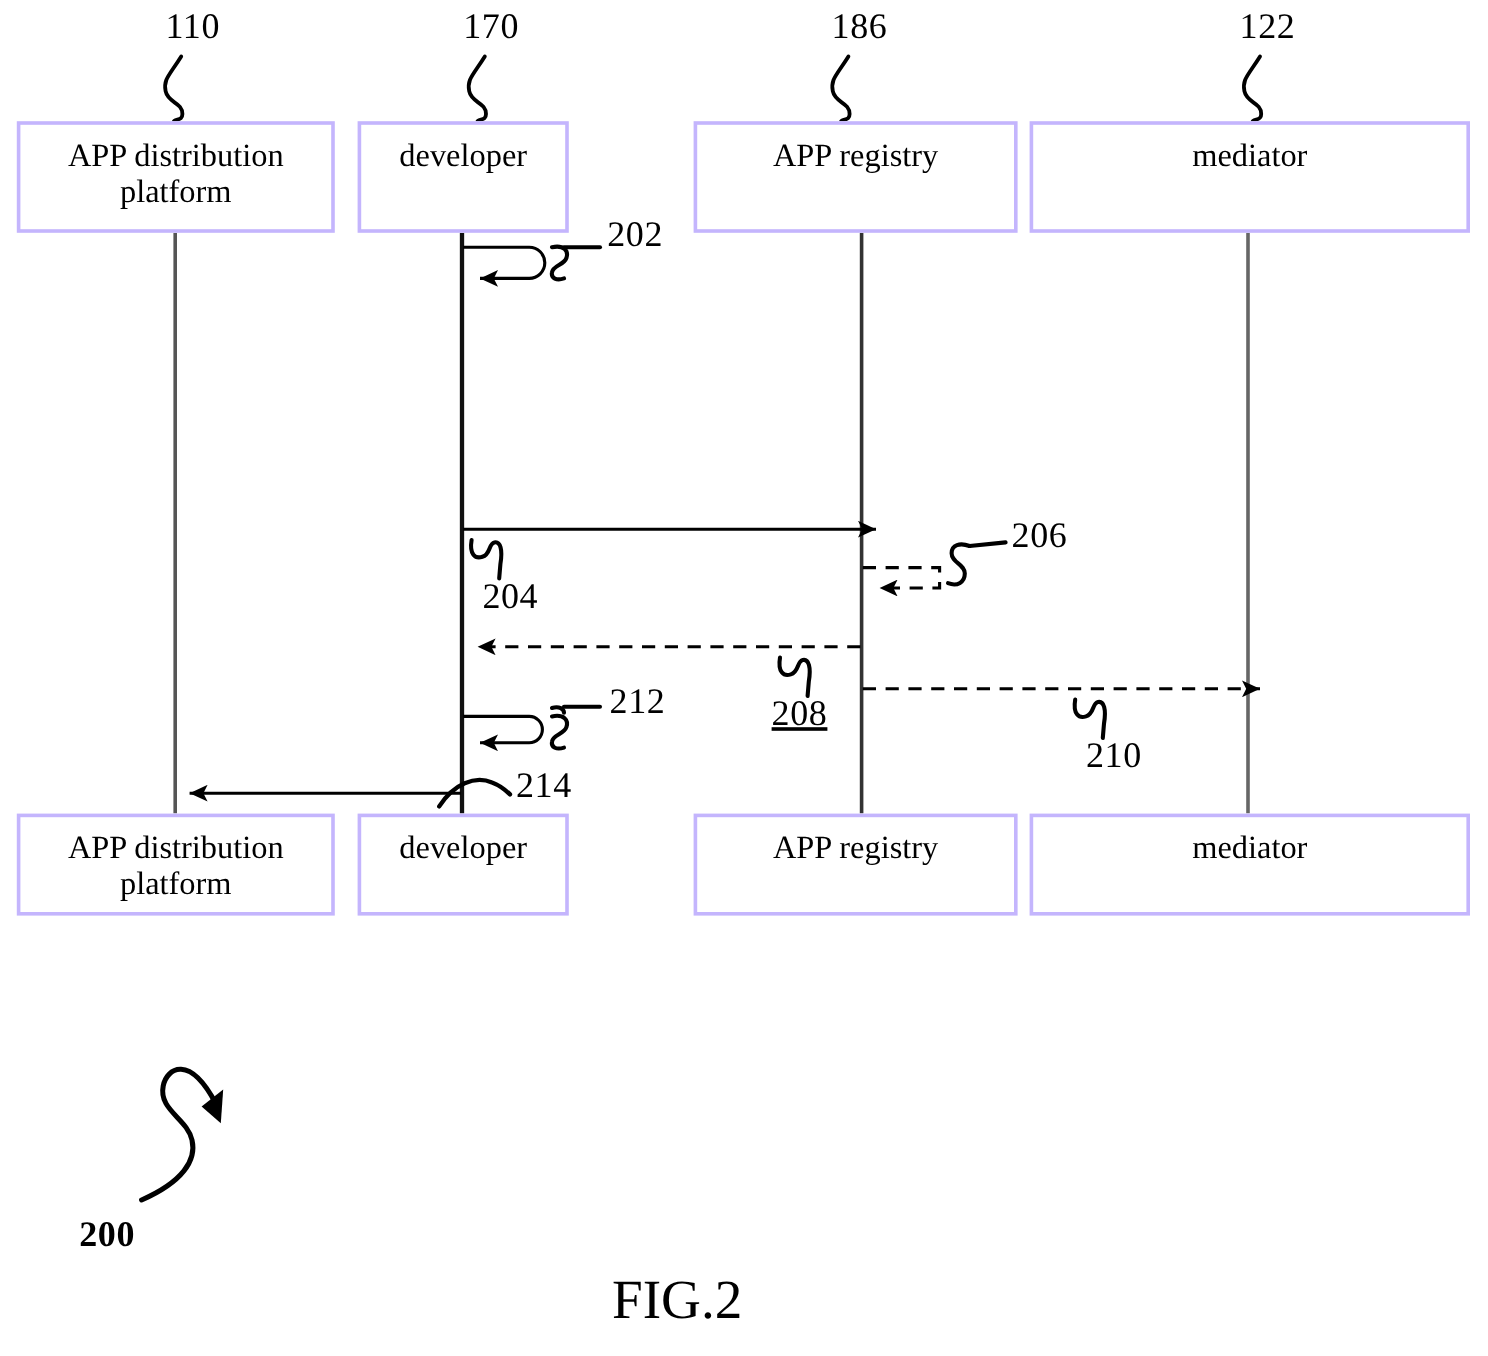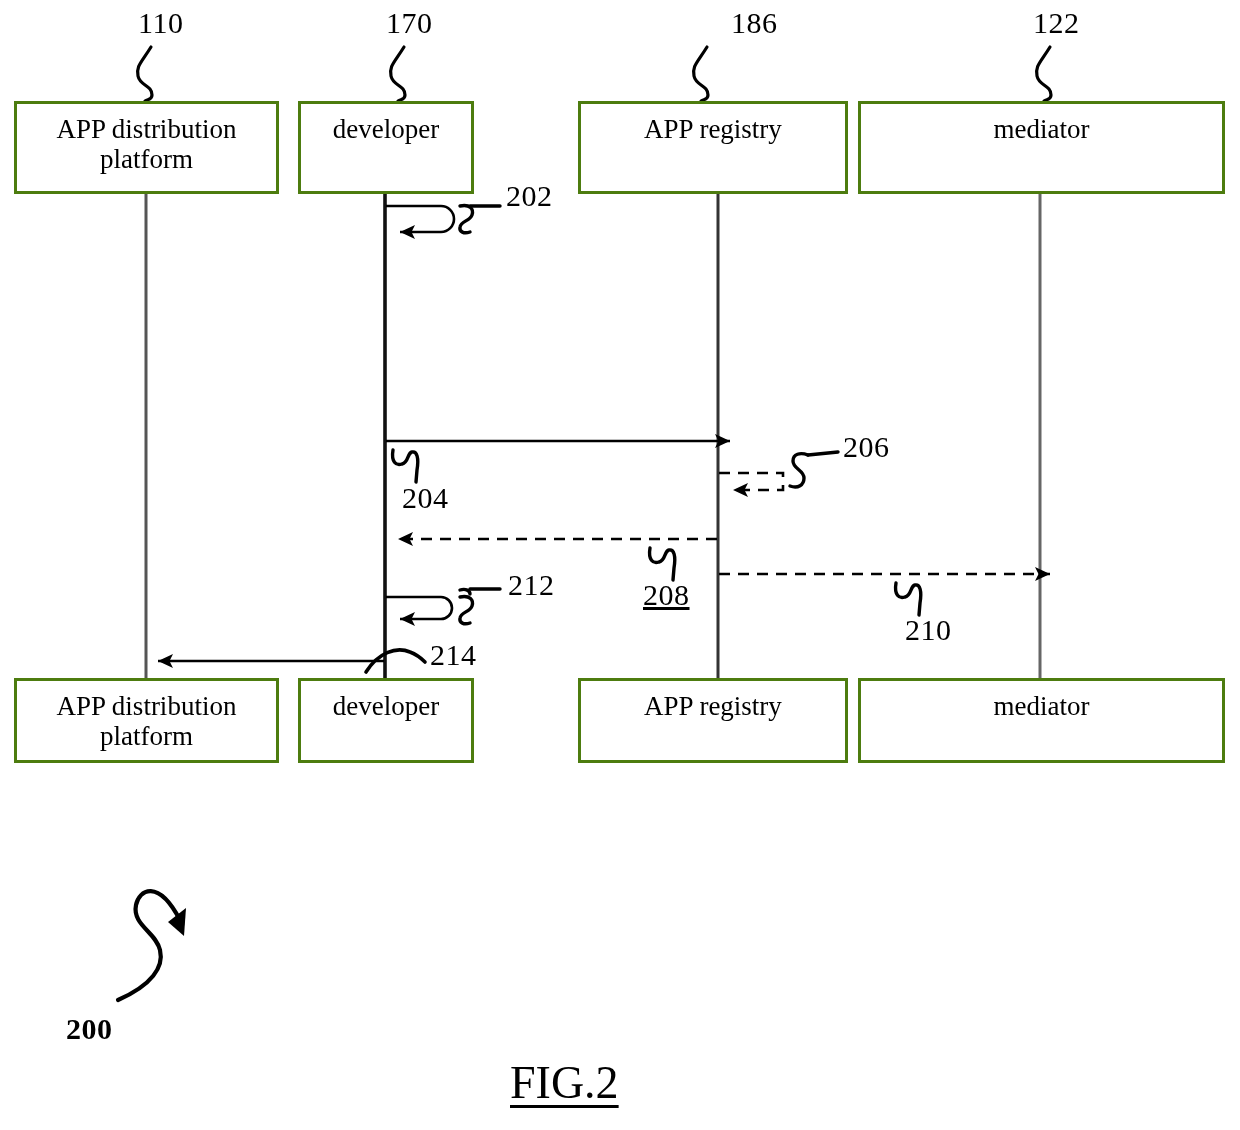--- a/index.html
+++ b/index.html
@@ -22,21 +22,21 @@
     height: 1130px;
   }
   #figure-svg {
     position: absolute;
     left: 0; top: 0;
     width: 1240px;
     height: 1130px;
   }
   .lifeline-box {
     position: absolute;
-    border: 3px solid #4d7c0f;
+    border: 3px solid #c4b5fd;
     box-sizing: border-box;
     background: #ffffff;
     display: flex;
     align-items: flex-start;
     justify-content: center;
     text-align: center;
     line-height: 1.12;
     font-size: 27px;
     padding-top: 10px;
   }
@@ -48,21 +48,20 @@
     position: absolute;
     font-size: 30px;
     line-height: 1;
     letter-spacing: 0.5px;
     white-space: nowrap;
   }
   .fig-caption {
     position: absolute;
     font-size: 46px;
     line-height: 1;
-    text-decoration: underline;
     text-underline-offset: 7px;
     text-decoration-thickness: 3px;
     white-space: nowrap;
   }
 </style>
 </head>
 <body>
 
 <div id="figure-root">
 
@@ -168,21 +167,21 @@
   <div class="lifeline-box" style="left:578px; top:678px; width:270px; height:85px;">
     <span class="box-label">APP registry</span>
   </div>
 
   <div class="lifeline-box" style="left:858px; top:678px; width:367px; height:85px;">
     <span class="box-label">mediator</span>
   </div>
 
   <div class="ref-num" style="left:138px; top:8px;">110</div>
   <div class="ref-num" style="left:386px; top:8px;text-align:right;">170</div>
-  <div class="ref-num" style="left:693px; top:8px;margin-left:38px;">186</div>
+  <div class="ref-num" style="left:693px; top:8px;">186</div>
   <div class="ref-num" style="left:1033px; top:8px;">122</div>
 
   <div class="ref-num" style="left:506px; top:181px;">202</div>
   <div class="ref-num" style="left:402px; top:483px;">204</div>
   <div class="ref-num" style="left:843px; top:432px;">206</div>
   <div class="ref-num" style="left:643px; top:580px;text-decoration:underline;">208</div>
   <div class="ref-num" style="left:905px; top:615px;">210</div>
   <div class="ref-num" style="left:508px; top:570px;">212</div>
   <div class="ref-num" style="left:430px; top:640px;text-align:right;">214</div>
 

